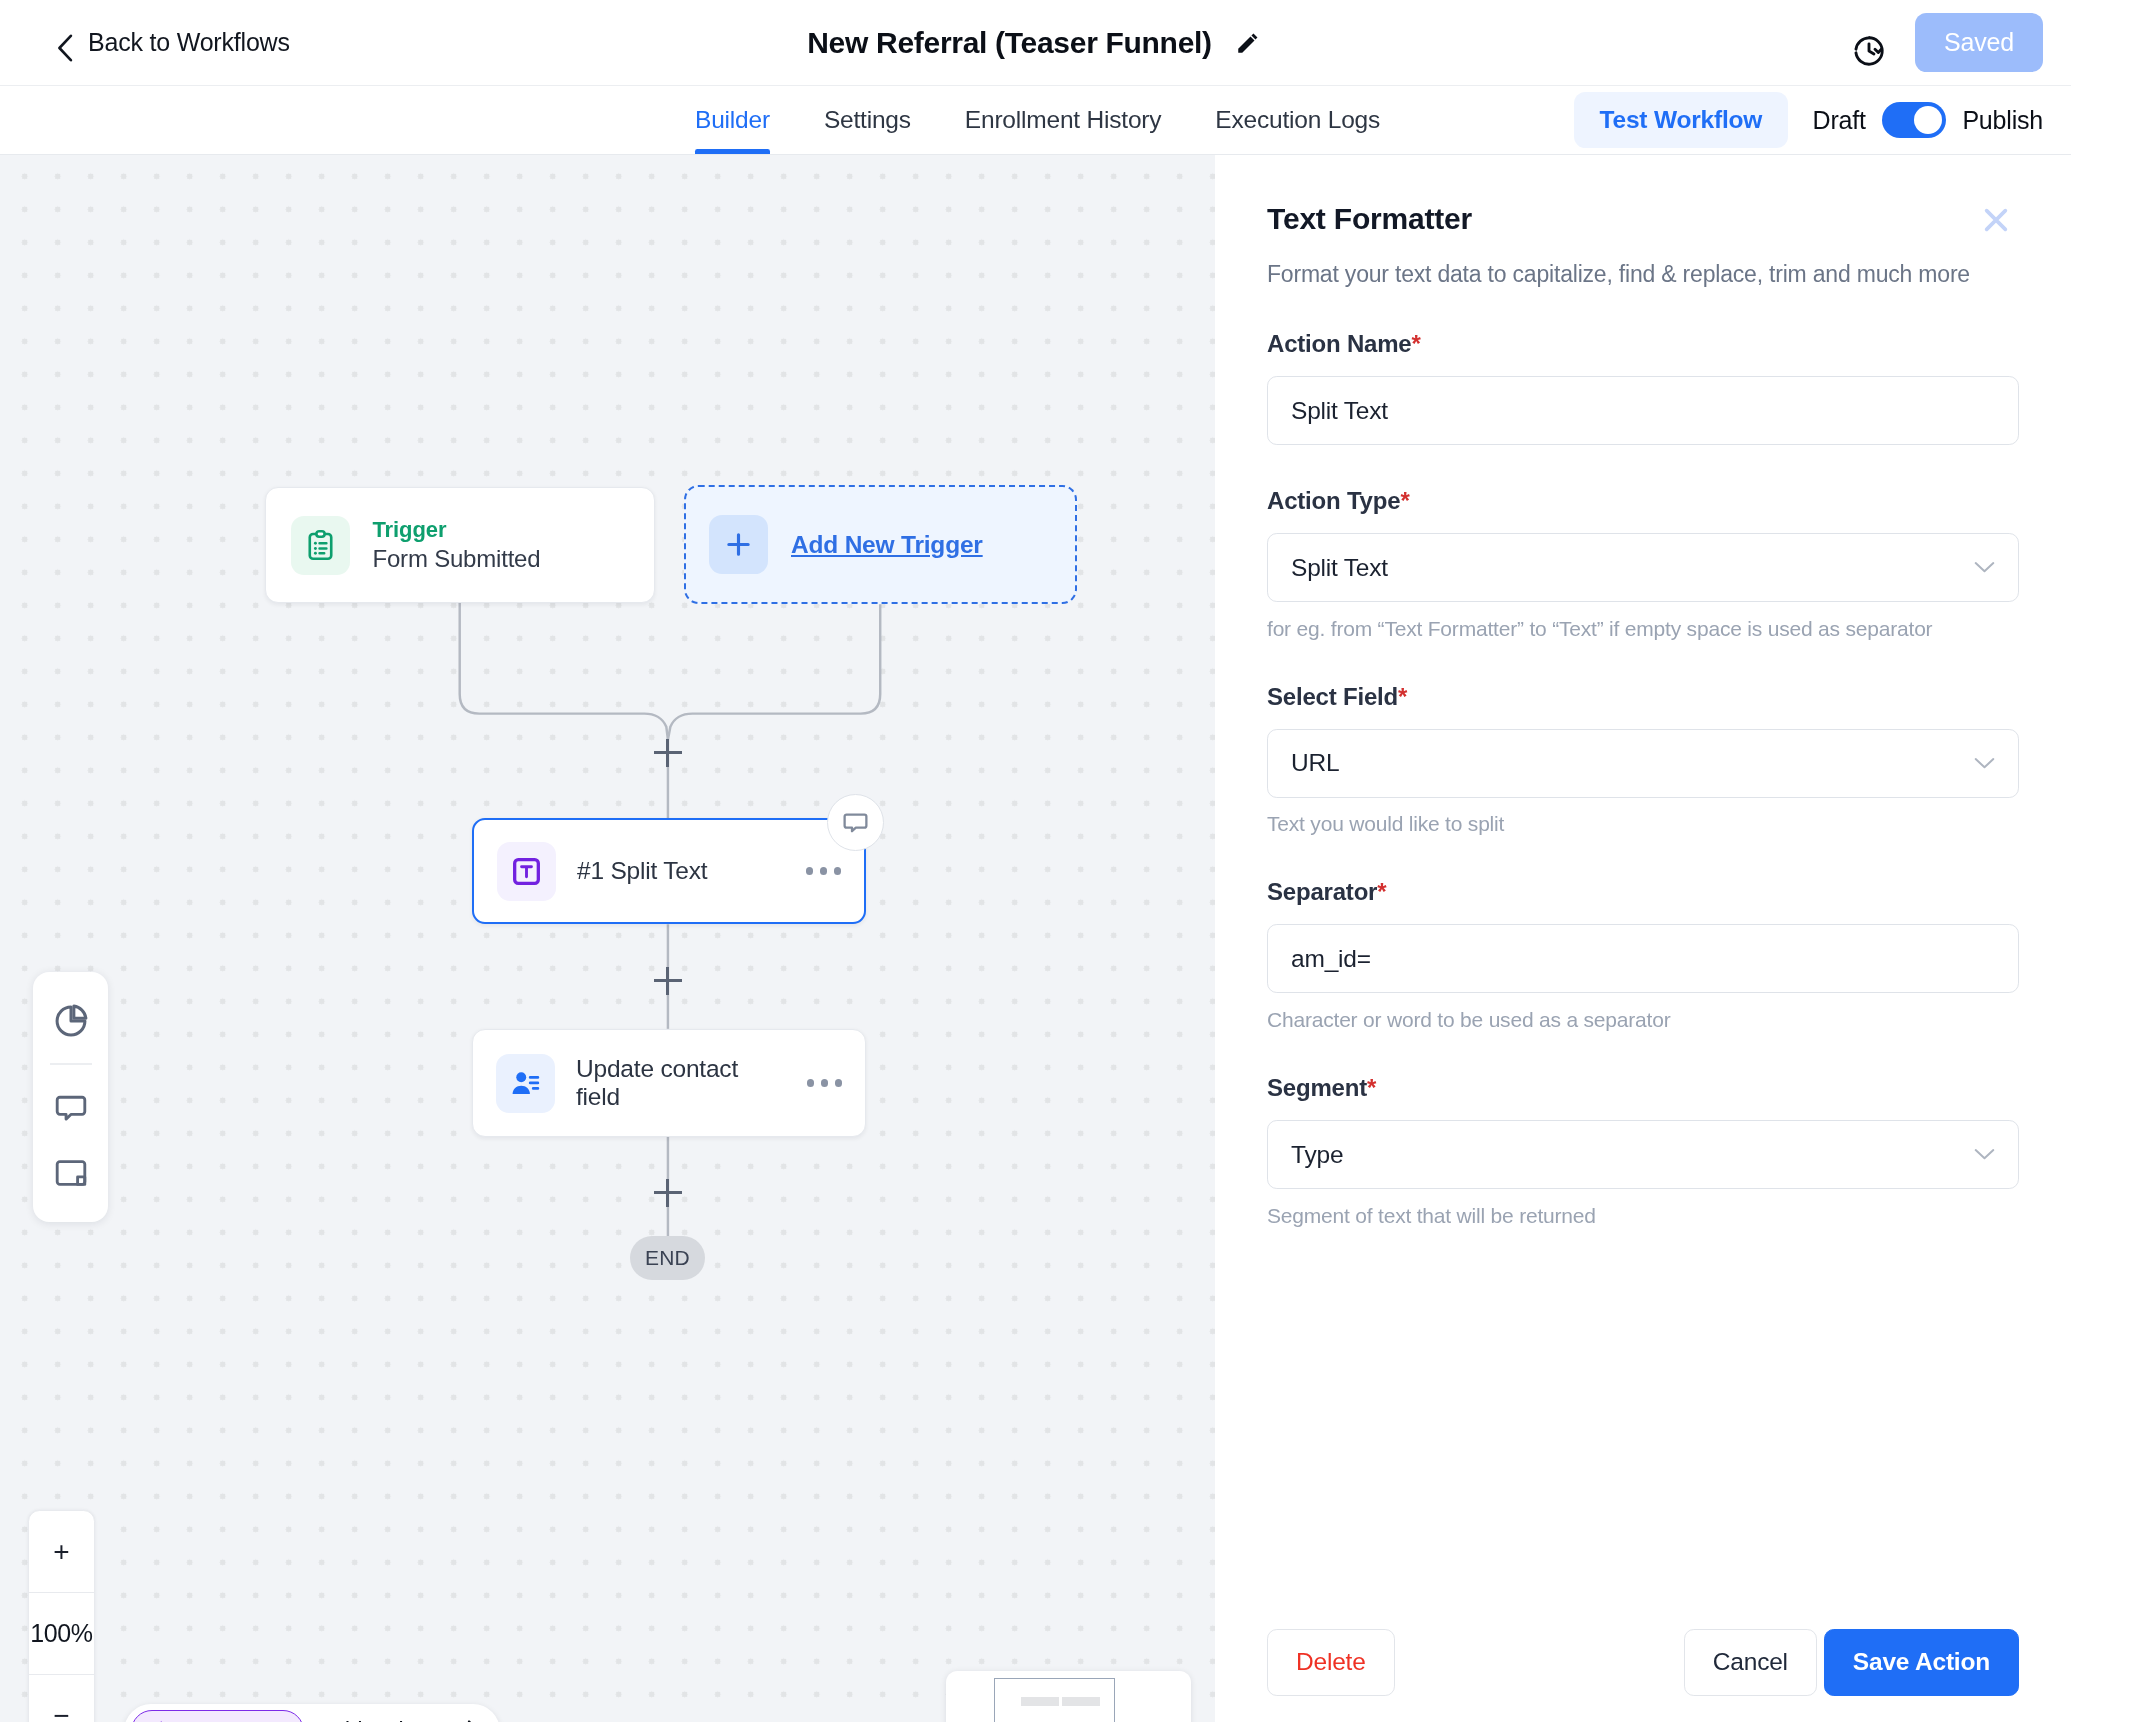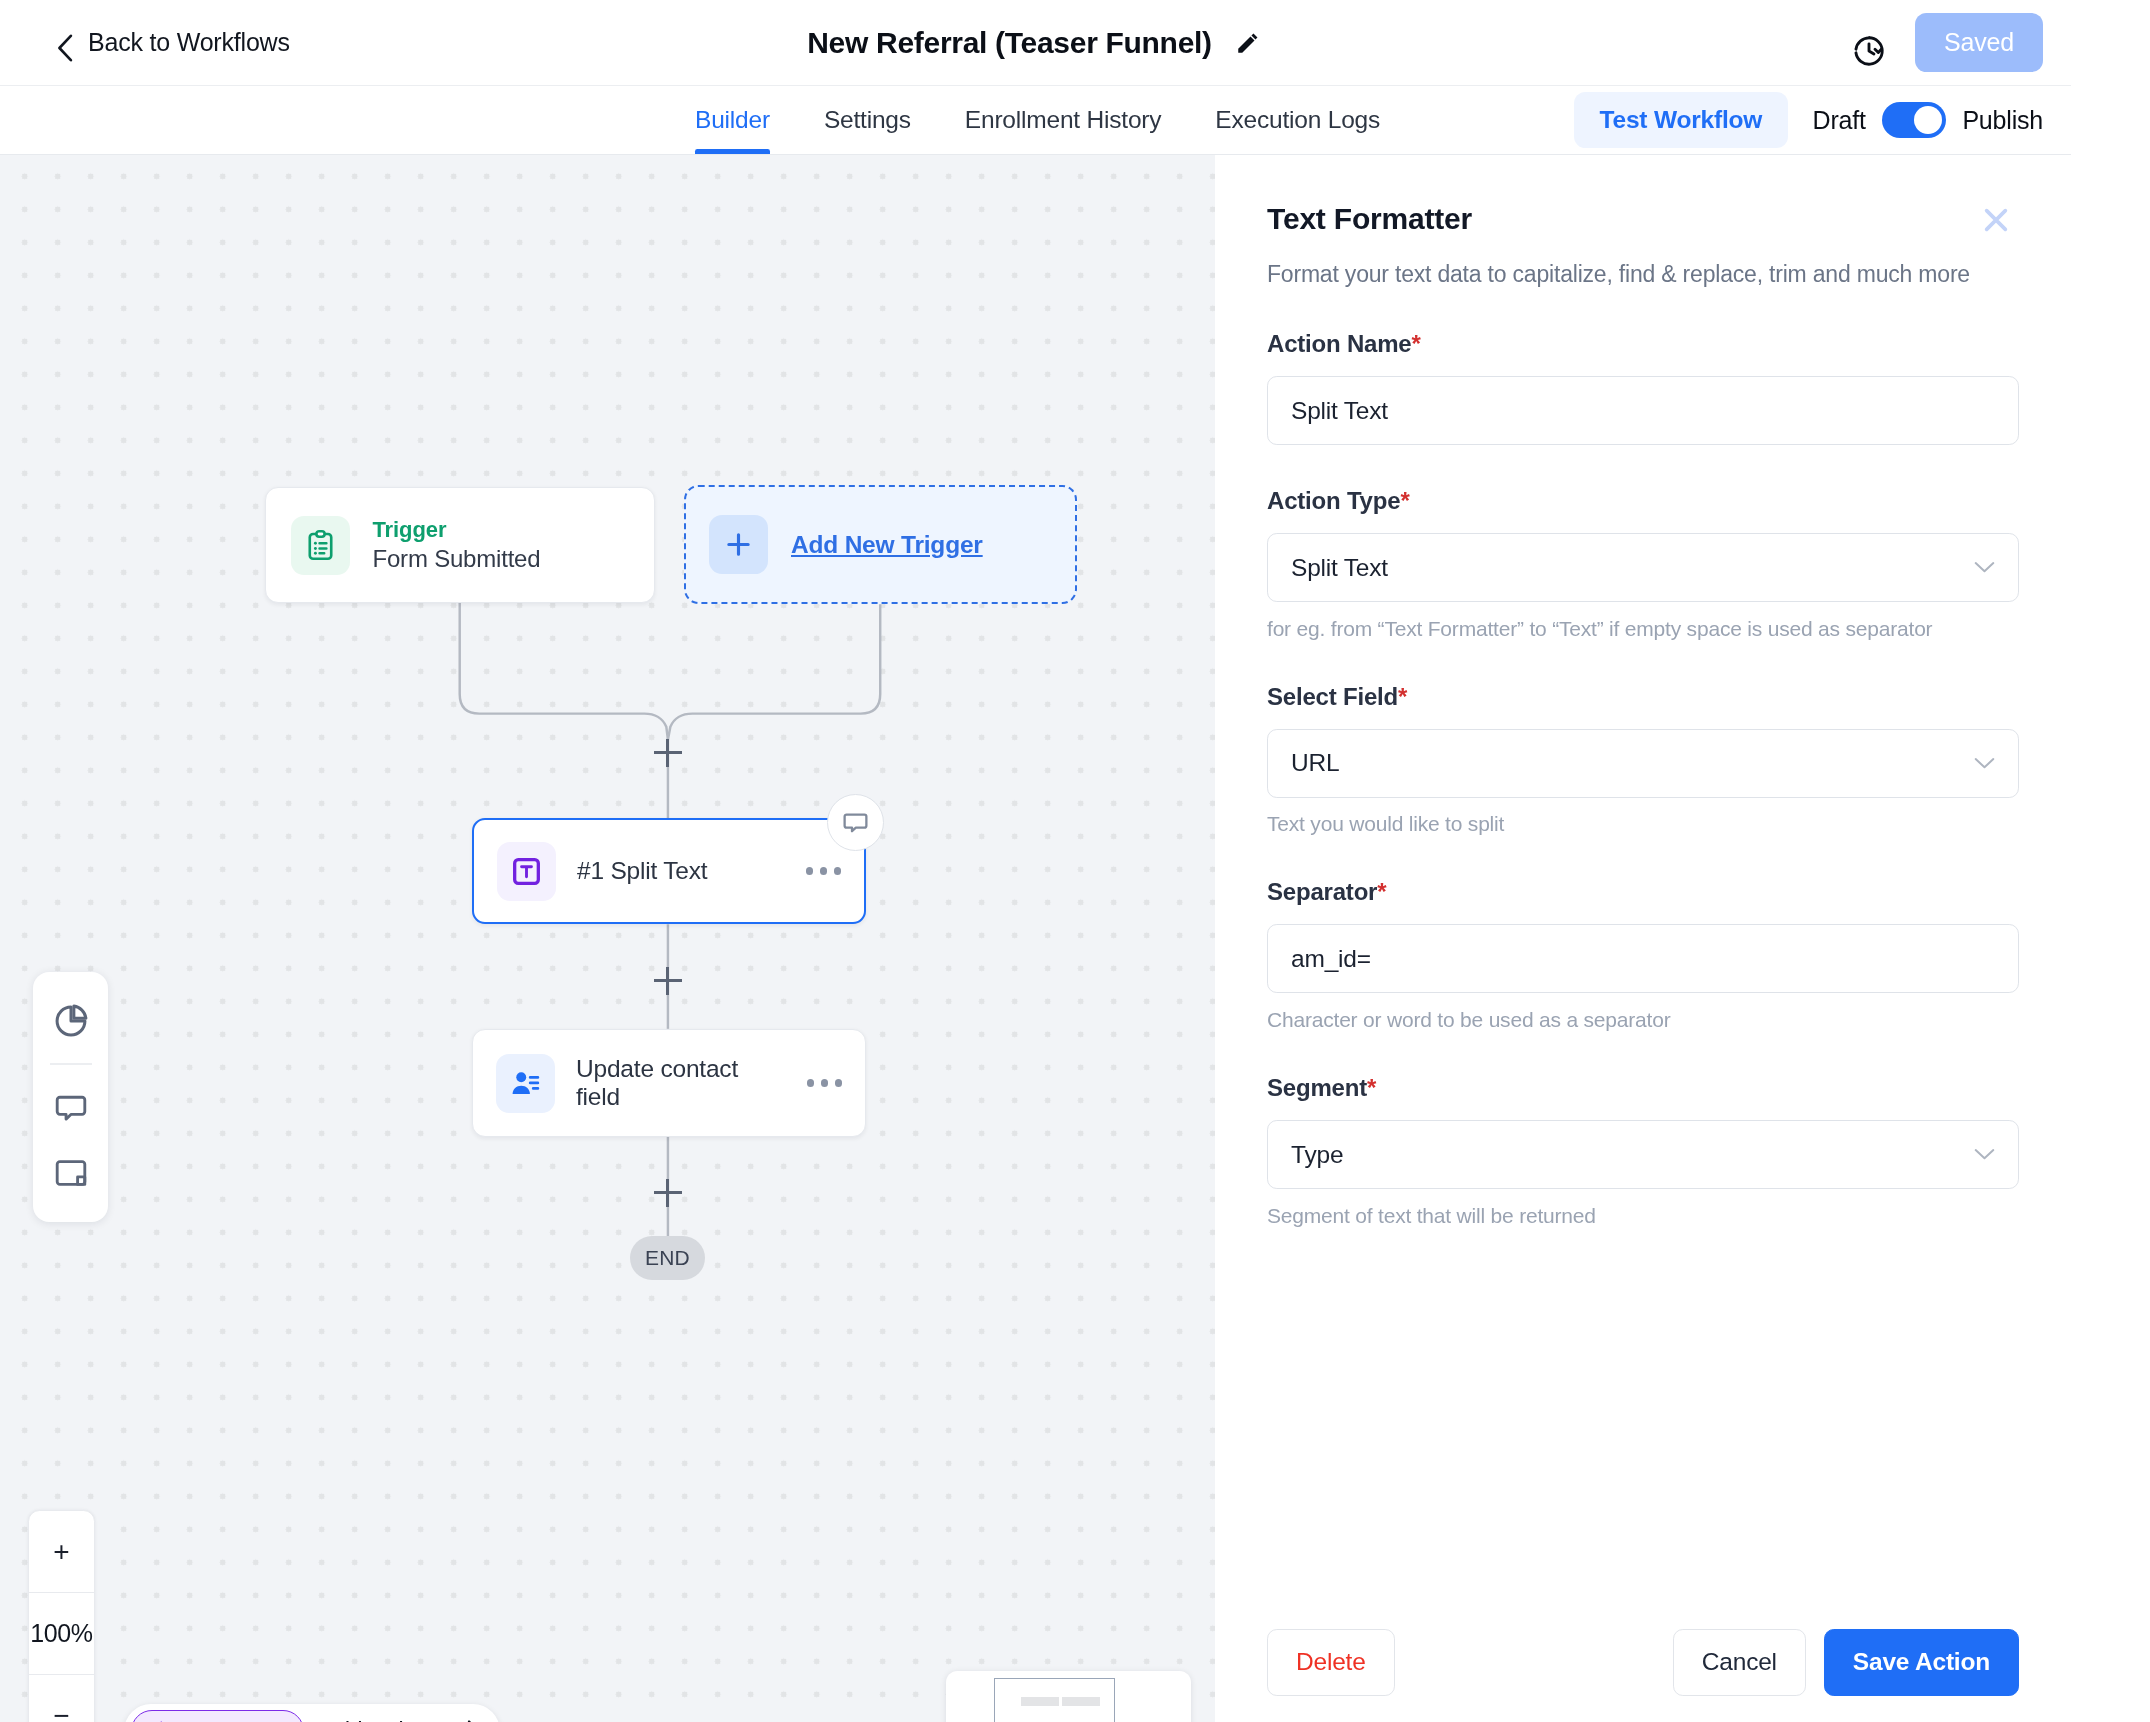--- a/index.html
+++ b/index.html
@@ -488,21 +488,21 @@
     font-size: 21px;
     color: #9aa3b2;
     letter-spacing: -0.2px;
   }
 
   .panel-footer {
     height: 122px;
     display: flex;
     align-items: center;
     padding: 0 52px;
-    gap: 18px;
+    gap: 7px;
   }
   .btn {
     border-radius: 9.8px;
     font-size: 24.5px;
     font-family: inherit;
     cursor: pointer;
     letter-spacing: -0.2px;
     height: 67px;
     padding: 0 28px;
   }

